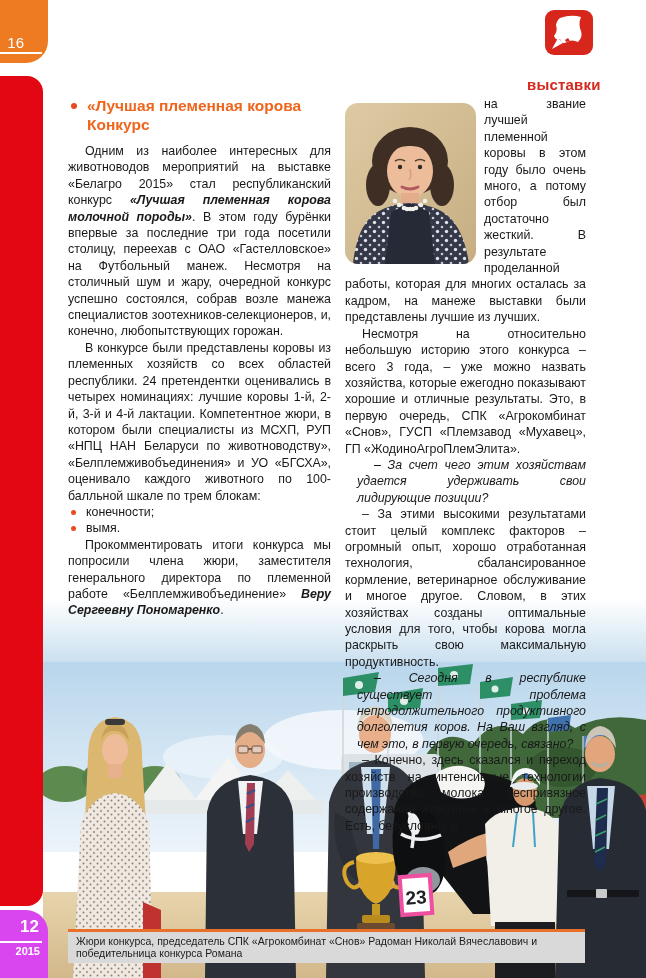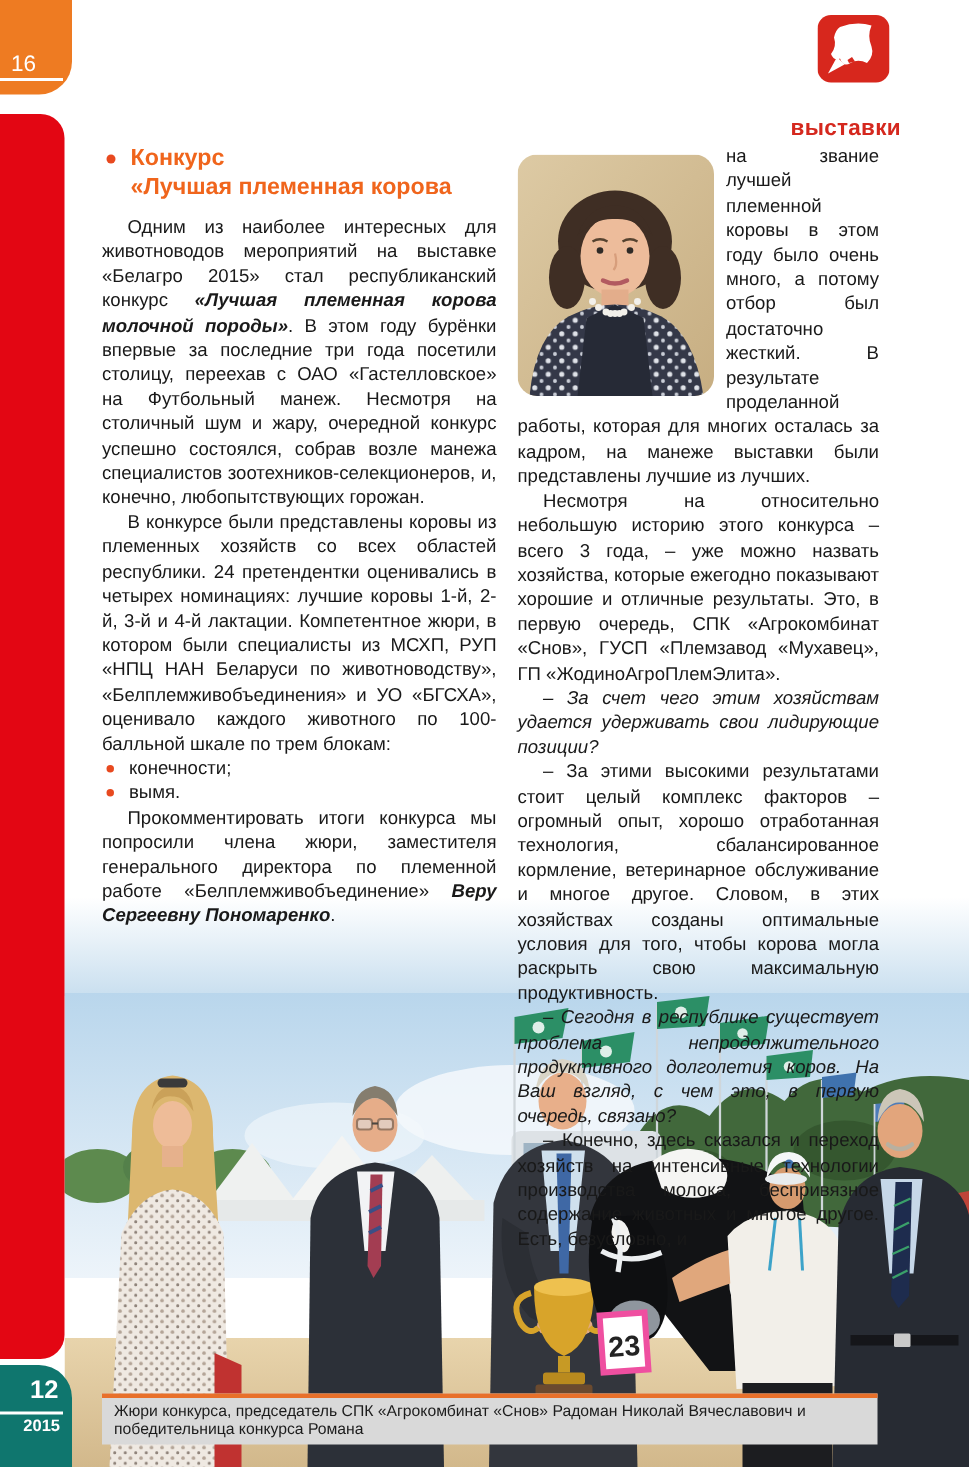--- a/index.html
+++ b/index.html
@@ -7,41 +7,41 @@
     width:646px;height:978px;position:relative;background:#ffffff;
     font-family:"Liberation Sans", sans-serif;color:#191919;overflow:hidden;
   }
   
   .rail-top{position:absolute;left:0;top:0;width:48px;height:63px;background:#ee7b22;
     border-bottom-right-radius:22px;z-index:5;}
   .rail-top .num{position:absolute;right:24px;bottom:12px;color:#fff;font-weight:normal;font-size:15px;}
   .rail-top .line{position:absolute;left:0;bottom:9px;width:42px;height:2px;background:#fff;}
   .rail-mid{position:absolute;left:0;top:76px;width:43px;height:830px;background:#e30613;
     border-top-right-radius:16px;border-bottom-right-radius:16px;z-index:4;}
-  .rail-bottom{position:absolute;left:0;top:910px;width:48px;height:68px;background:#0f766e;
+  .rail-bottom{position:absolute;left:0;top:910px;width:48px;height:68px;background:#d946ef;
     border-top-right-radius:22px;z-index:6;}
   .rail-bottom .num{position:absolute;right:9px;top:7px;color:#fff;font-weight:bold;font-size:17px;}
   .rail-bottom .line{position:absolute;left:0;top:31px;width:42px;height:2px;background:#fff;}
   .rail-bottom .year{position:absolute;right:8px;top:35px;color:#fff;font-weight:bold;font-size:11px;}
   
   .logo{position:absolute;left:527px;top:10px;width:66px;text-align:right;z-index:3;}
   .logo svg{display:inline-block;}
   .logo-label{color:#d5281e;font-weight:bold;font-size:15px;letter-spacing:.2px;margin-top:16px;}
   
   .col{position:absolute;top:96px;font-size:12.4px;line-height:16.4px;text-align:justify;z-index:2;}
   .col-left{left:68px;width:263px;}
   .col-right{left:345px;width:241px;}
   h1.title{color:#f0651c;font-size:15.5px;line-height:19px;font-weight:bold;margin:0 0 9px 0;
     padding-left:19px;position:relative;text-align:left;}
   h1.title .bullet{position:absolute;left:3px;top:7px;width:6px;height:6px;border-radius:50%;background:#e8491f;}
   h1.title span{display:block;}
   p{margin:0;text-indent:17px;}
   p.noindent{text-indent:0;}
   .bi{font-weight:bold;font-style:italic;}
-  .q{font-style:italic;}
+  .q{font-style:italic;margin-left:12px;}
   ul.criteria{list-style:none;margin:0;padding:0;text-align:left;}
   ul.criteria li{position:relative;padding-left:18px;}
   ul.criteria li .dot{position:absolute;left:3px;top:6px;width:5px;height:5px;border-radius:50%;background:#e8491f;}
   .portrait{float:left;width:131px;height:161px;margin:7px 8px 4px 0;border-radius:13px;overflow:hidden;}
   
   .sky-blend{position:absolute;left:43px;top:598px;width:603px;height:66px;z-index:0;
     background:linear-gradient(to bottom, rgba(255,255,255,0), #c9dfef);}
   .photo{position:absolute;left:43px;top:662px;width:603px;height:316px;z-index:1;}
   .caption{position:absolute;left:68px;top:929px;width:517px;z-index:7;box-sizing:border-box;
     border-top:3px solid #e8702a;background:#d9d9d9;color:#1c1c1c;
@@ -67,22 +67,22 @@
     <path fill="#ffffff" d="M15 8 Q26 4 36 7 Q33 14 36 21 Q38 27 33 32 Q27 29 22 32 Q17 35 15 29 Q11 31 9 26 Q13 21 11 15 Q12 10 15 8 Z"></path>
     <path fill="#ffffff" d="M13 28 L7 39 L18 33 Z"></path>
     <path fill="#d7271d" d="M20 30 l3 -2 l2 3 l-4 1 Z"></path>
   </svg>
   <div class="logo-label">выставки</div>
 </div>
 
 <div class="col col-left">
   <h1 class="title">
     <span class="bullet"></span>
+    <span>«Лучшая племенная корова</span>
     <span>Конкурс</span>
-    <span>«Лучшая племенная корова</span>
   </h1>
   <p><span>Одним из наиболее интересных для животноводов мероприятий на выставке «Белагро 2015» стал республиканский конкурс </span><span class="bi">«Лучшая племенная корова молочной породы»</span><span>. В этом году бурёнки впервые за последние три года посетили столицу, переехав с ОАО «Гастелловское» на Футбольный манеж. Несмотря на столичный шум и жару, очередной конкурс успешно состоялся, собрав возле манежа специалистов зоотехников-селекционеров, и, конечно, любопытствующих горожан.</span></p>
   <p>В конкурсе были представлены коровы из племенных хозяйств со всех областей республики. 24 претендентки оценивались в четырех номинациях: лучшие коровы 1-й, 2-й, 3-й и 4-й лактации. Компетентное жюри, в котором были специалисты из МСХП, РУП «НПЦ НАН Беларуси по животноводству», «Белплемживобъединения» и УО «БГСХА», оценивало каждого животного по 100-балльной шкале по трем блокам:</p>
   <ul class="criteria">
     <li><span class="dot"></span><span>конечности;</span></li>
     <li><span class="dot"></span><span>вымя.</span></li>
   </ul>
   <p><span>Прокомментировать итоги конкурса мы попросили члена жюри, заместителя генерального директора по племенной работе «Белплемживобъединение» </span><span class="bi">Веру Сергеевну Пономаренко</span><span>.</span></p>
 </div>
 

